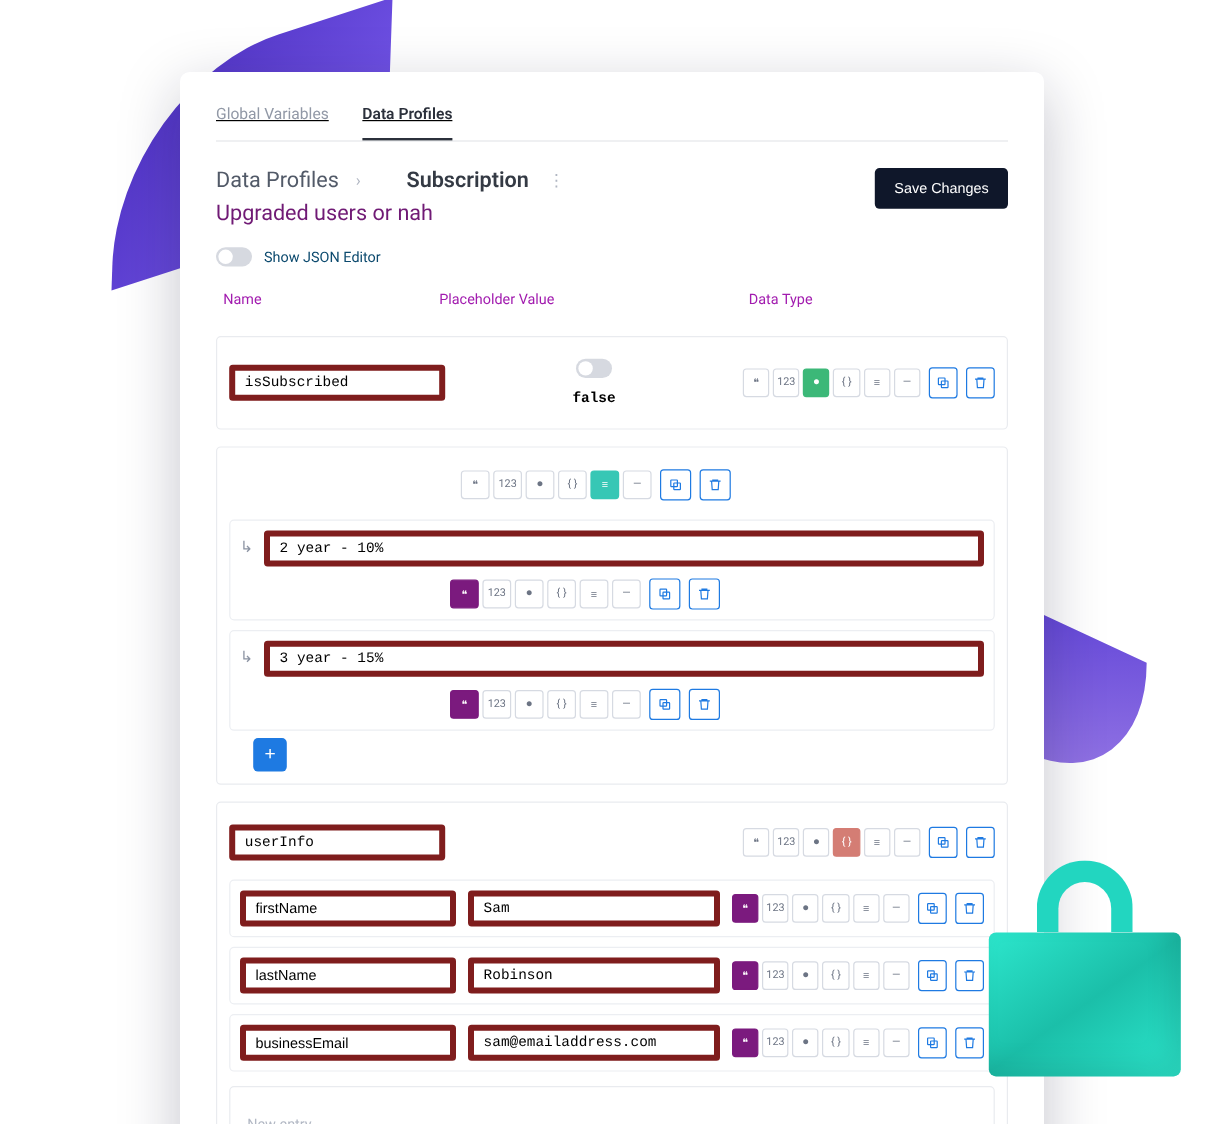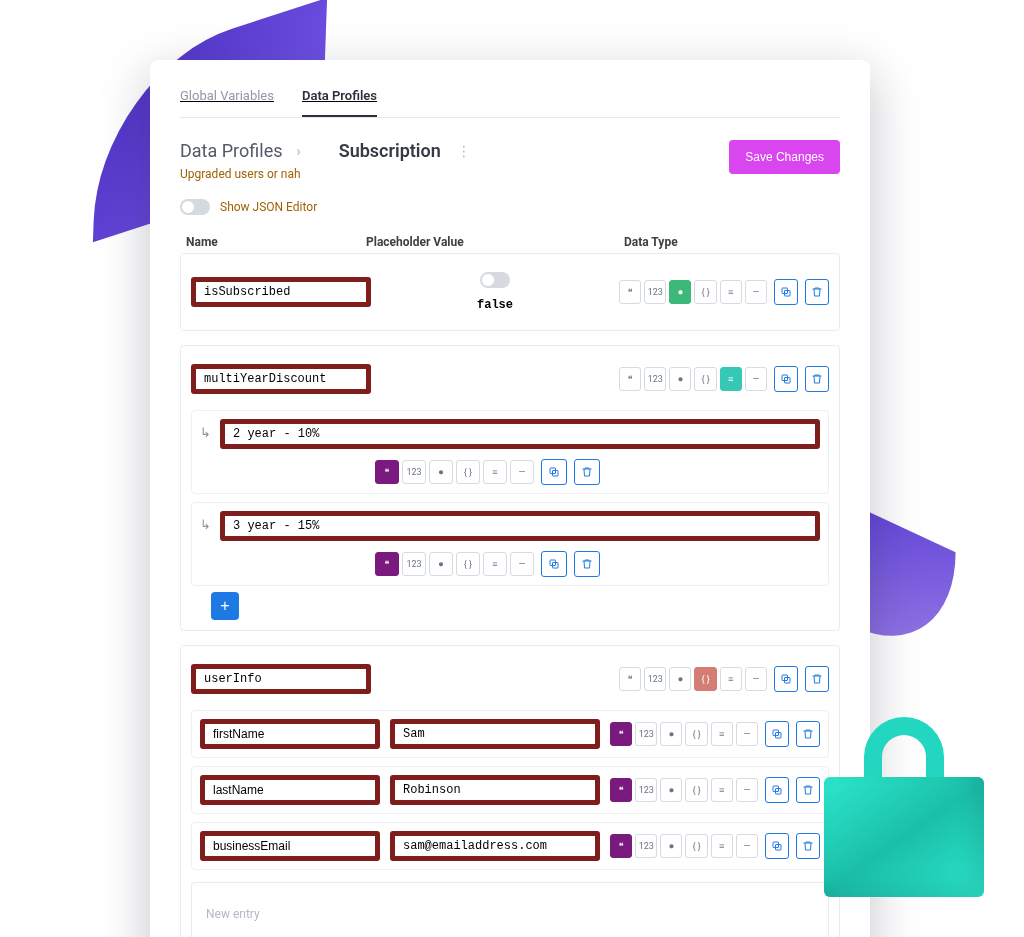--- a/index.html
+++ b/index.html
@@ -97,23 +97,23 @@
 .crumbs {
   display: flex;
   gap: 14px;
   font-size: 18px;
   color: #525a68;
   align-items: center;
 }
 .crumbs .chev { color: #b0b6c2; font-size: 14px; }
 .crumbs .title { font-weight: 600; color: #343a44; margin-left: 24px; }
 .crumbs .dots { color: #b0b6c2; font-size: 14px; margin-left: 2px; }
-.subtitle { font-size: 12px; color: #a16207; margin-top: 6px; }
+.subtitle { font-size: 18px; color: #701a75; margin-top: 6px; }
 .savebtn {
-  background: #d946ef;
+  background: #0f172a;
   color: #fff;
   border: none;
   border-radius: 4px;
   padding: 10px 16px;
   font-size: 12px;
   cursor: pointer;
 }
 
 .jsonrow {
   display: flex;
@@ -129,30 +129,29 @@
   cursor: pointer;
 }
 .toggle::after {
   content:"";
   position: absolute;
   width: 12px; height: 12px;
   background: #fff;
   border-radius: 50%;
   top: 2px; left: 2px;
 }
-.jsonrow span { font-size: 12px; color: #a16207; }
+.jsonrow span { font-size: 12px; color: #0c4a6e; }
 
 .colhdr {
   display: grid;
   grid-template-columns: 180px 1fr 210px;
   font-size: 12px;
-  color: #404040;
+  color: #a21caf;
   padding: 0 6px;
-  margin-bottom: 4px;
-  font-weight: bold;
+  margin-bottom: 24px;
 }
 
 .group { border: 1px solid #e9ebef; border-radius: 4px; padding: 10px; margin-bottom: 14px; }
 .row {
   display: grid;
   grid-template-columns: 180px 1fr 210px;
   gap: 10px;
   align-items: center;
   padding: 8px 0;
 }
@@ -302,21 +301,20 @@
             <svg viewBox="0 0 24 24" fill="none" stroke="currentColor" stroke-width="2">
               <path d="M3 6h18M8 6V4h8v2M6 6l1 14h10l1-14"></path>
             </svg>
           </button>
       </div>
     </div>
   </div>
 
   <div class="group">
     <div class="row">
-      <input class="inp" value="multiYearDiscount" style="">
       <div></div>
       <div class="dt">
         <span class="pill">❝</span>
         <span class="pill">123</span>
         <span class="pill">⏺</span>
         <span class="pill">{ }</span>
         <span class="pill sel-teal">≡</span>
         <span class="pill">—</span>
         <button class="iconbtn">
             <svg viewBox="0 0 24 24" fill="none" stroke="currentColor" stroke-width="2">

